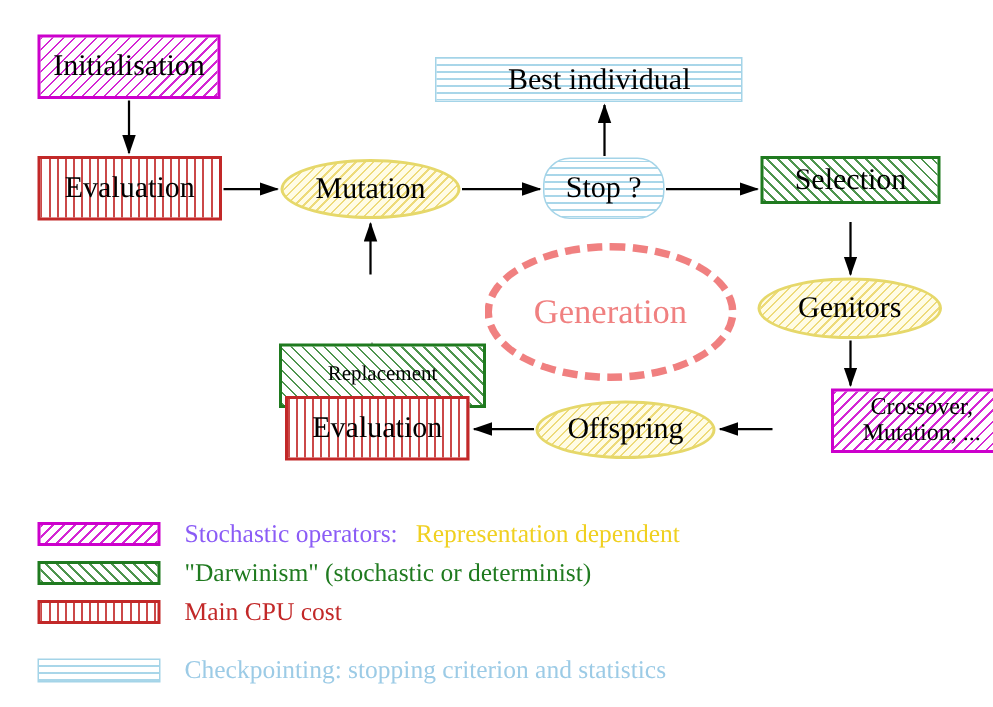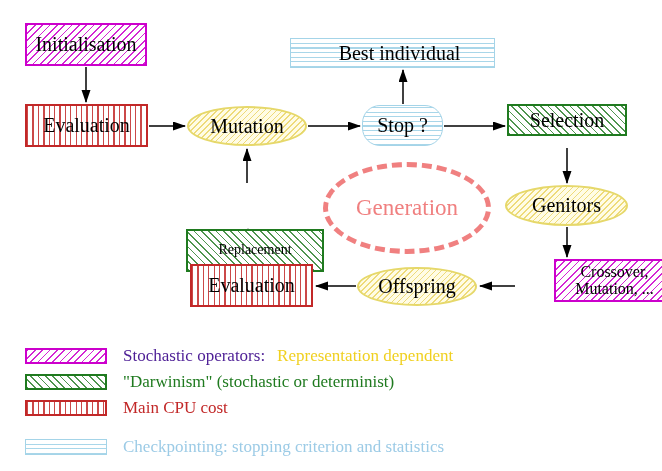--- a/index.html
+++ b/index.html
@@ -39,21 +39,21 @@
   .rounded{border-radius:18px;}
   .gen-ellipse{
     position:absolute;border:5px dashed #f08080;border-radius:50%;
     display:flex;align-items:center;justify-content:center;
     color:#f08080;font-size:23px;box-sizing:border-box;background:transparent;
   }
   .arrows{position:absolute;left:0;top:0;width:662px;height:471px;pointer-events:none;}
   .legend-row{position:absolute;display:flex;align-items:center;}
   .swatch{width:82px;height:16px;box-sizing:border-box;flex:0 0 auto;}
   .legend-label{margin-left:16px;font-size:17px;white-space:nowrap;}
-  .lg-magenta{color:#4c1d95;}
+  .lg-magenta{color:#8b5cf6;}
   .lg-yellow{color:#f0d020;margin-left:12px;}
   .lg-green{color:#1f7a1f;}
   .lg-red{color:#c22828;}
   .lg-cyan{color:#9ccbe6;}
   .two-line{font-size:16px;flex-direction:column;margin-left:38px;}
 </style>
 </head>
 <body>
 
 <div class="canvas">

